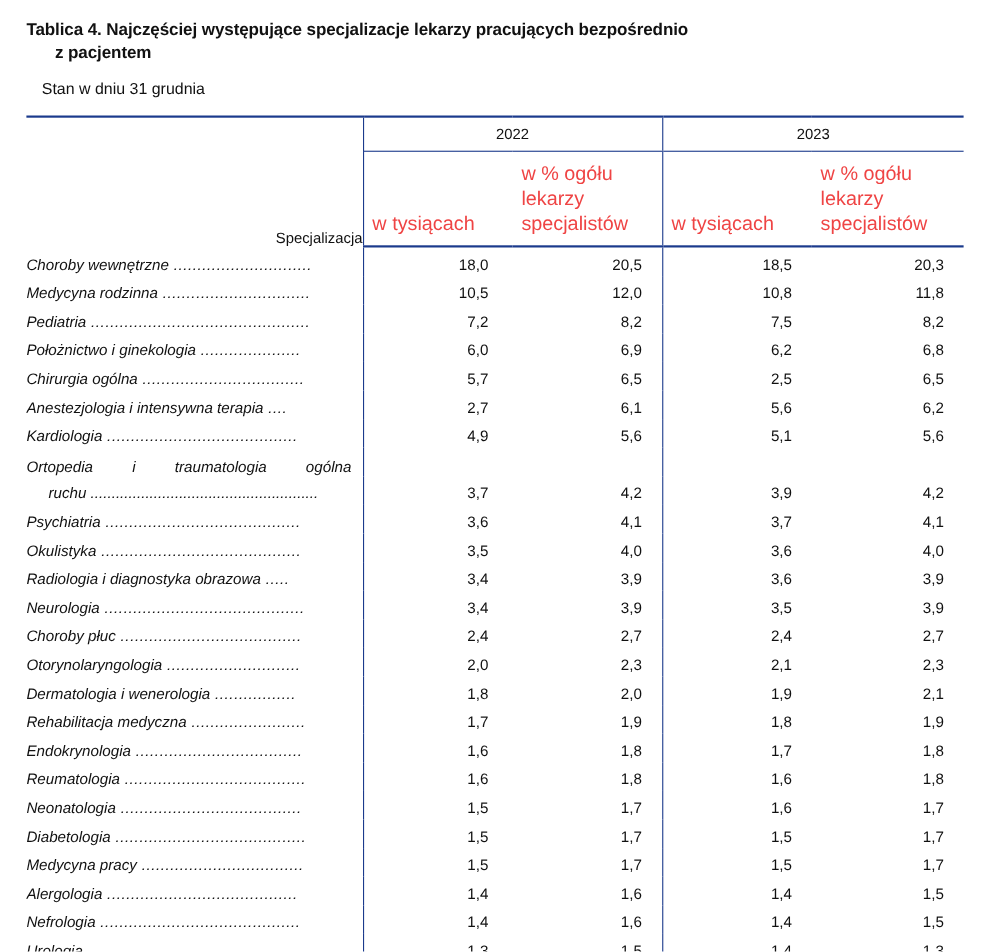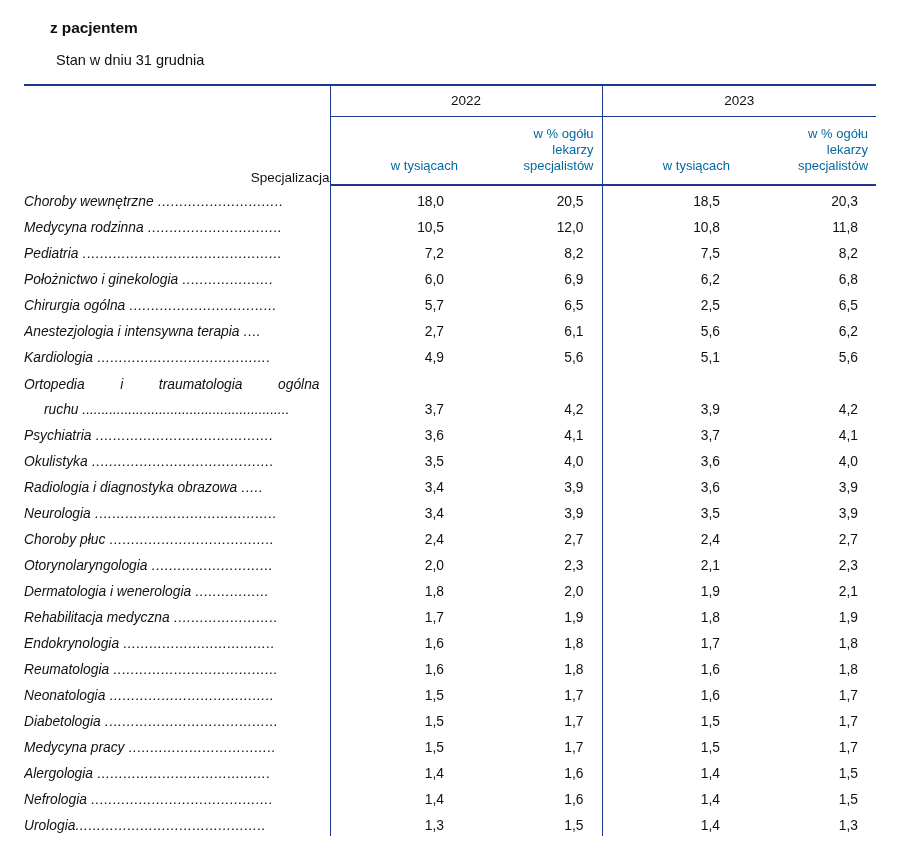--- a/index.html
+++ b/index.html
@@ -29,21 +29,21 @@
     margin: 0 0 0 0;
     letter-spacing: -0.1px;
   }
   .title-line2 {
     display: block;
     padding-left: 26px;
   }
   .subtitle {
     font-size: 14.5px;
     color: #111111;
-    margin: 12px 0 0 32px;
+    margin: 12px 0 0 14px;
     line-height: 1.3;
   }
   table.data {
     border-collapse: collapse;
     width: 852px;
     margin-top: 14px;
     table-layout: fixed;
   }
   table.data th, table.data td {
     padding: 0;
@@ -62,23 +62,23 @@
   }
   .hdr-year {
     text-align: center;
     font-size: 13.5px;
     color: #111111;
     padding: 7px 0 8px 0 !important;
     vertical-align: middle;
     border-bottom: 1px solid #1b3a8c;
   }
   .hdr-sub {
-    text-align: right;
-    font-size: 13px;
-    color: #0369a1;
+    text-align: left;
+    font-size: 18px;
+    color: #ef4444;
     line-height: 1.25;
     padding: 9px 8px 9px 8px !important;
     vertical-align: middle;
   }
   .hdr-spec {
     text-align: right;
     font-size: 13.5px;
     color: #111111;
     vertical-align: middle;
     padding: 0 !important;
@@ -130,20 +130,21 @@
     padding-left: 20px;
     white-space: nowrap;
   }
 </style>
 </head>
 <body>
 
 <div class="page">
 
   <h1 class="title">
+    <span>Tablica 4. Najczęściej występujące specjalizacje lekarzy pracujących bezpośrednio</span>
     <span class="title-line2">z pacjentem</span>
   </h1>
 
   <div class="subtitle">Stan w dniu 31 grudnia</div>
 
   <table class="data">
     <colgroup>
       <col class="c-spec">
         <col class="c-num">
         <col class="c-pct">

